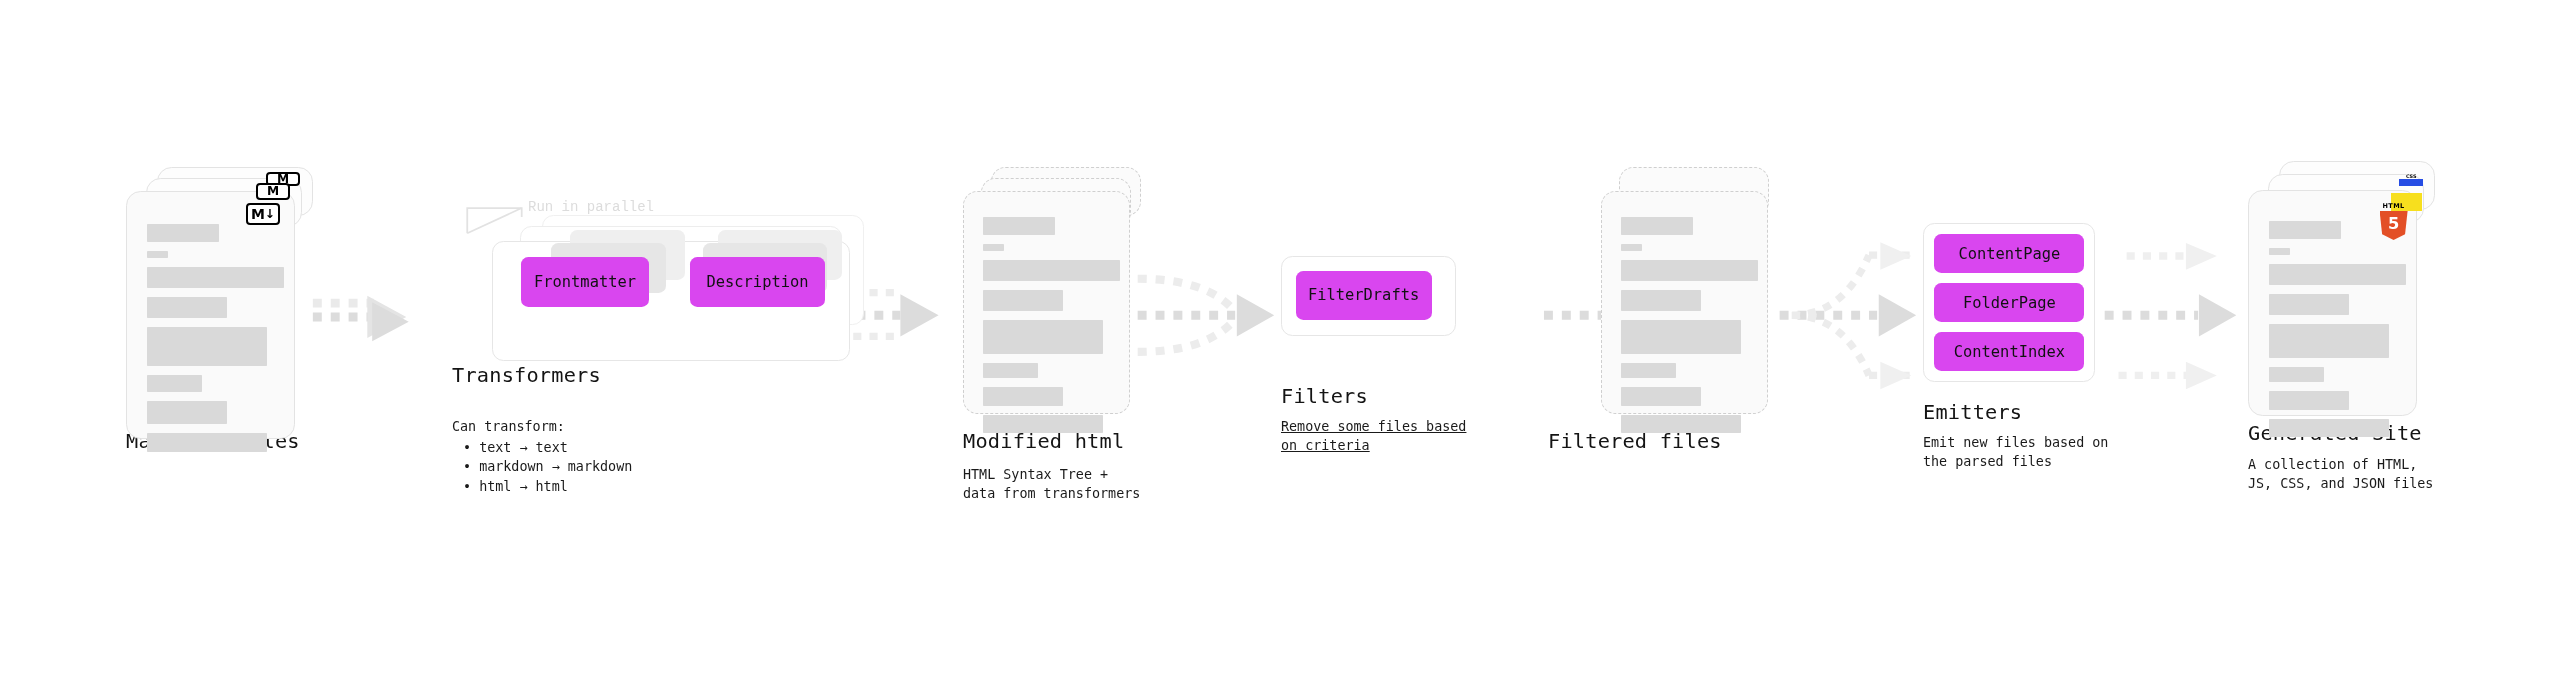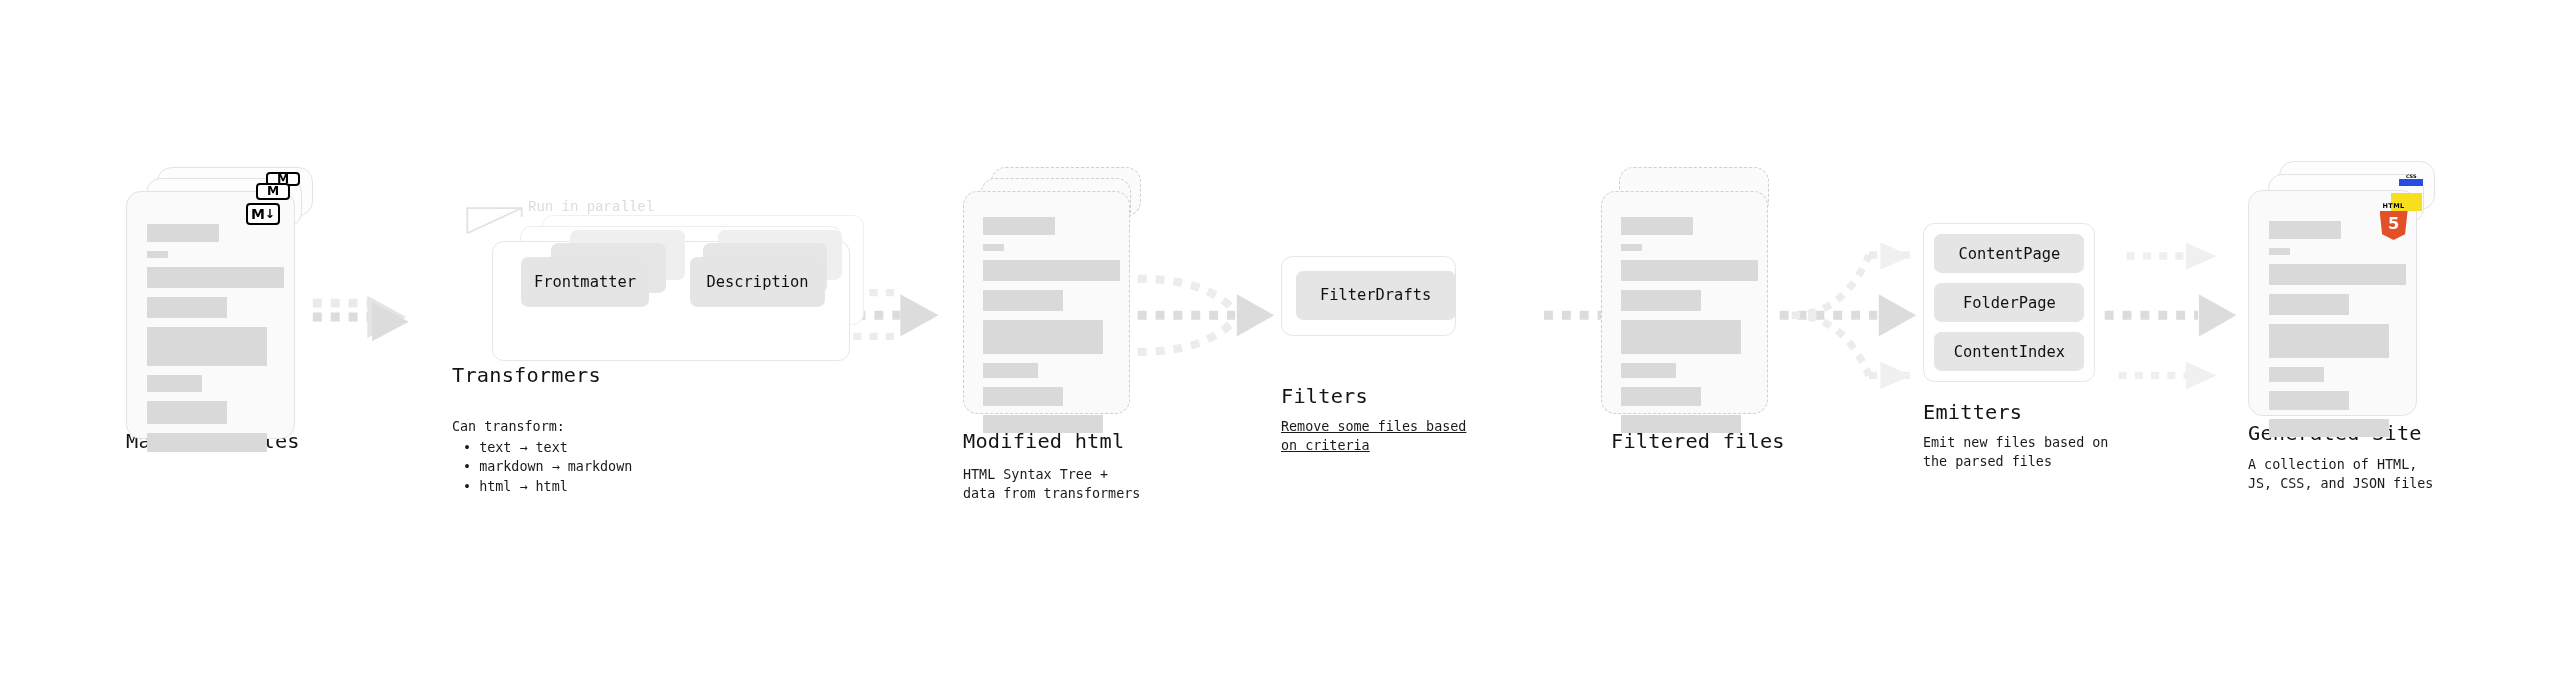--- a/index.html
+++ b/index.html
@@ -81,21 +81,21 @@
 
   
   .groupbox {
     position: absolute;
     border: 1.6px solid #e6e6e6;
     border-radius: 11.4px;
     background: #ffffff;
   }
   .chip {
     position: absolute;
-    background: #e5e5e5;
+    background: #d946ef;
     border-radius: 7.3px;
     display: flex; align-items: center; justify-content: center;
     color: #111;
     font-size: 15.4px;
     white-space: nowrap;
   }
   .chip.ghost1 { background: #e6e6e6; }
   .chip.ghost2 { background: #efefef; }
 
   
@@ -278,21 +278,21 @@
       <div class="skel" style="width:80px;height:19.5px;"></div>
       <div class="skel" style="width:120px;height:18px;"></div>
     </div>
   </div>
   <div class="title" style="left:963px; top:429px;">Modified html</div>
   <div class="caption" style="left:963px; top:465px;">HTML Syntax Tree +
 data from transformers</div>
 
   <div class="node" style="left:1281px; top:256px; width:175px; height:120px;">
     <div class="groupbox" style="left:0px; top:0px; width:175px; height:80px;"></div>
-    <div class="chip" style="left:14.6px; top:14.6px; width:160px; height:49px;">
+    <div class="chip" style="left:14.6px; top:14.6px; width:136px; height:49px;">
       <span>FilterDrafts</span>
     </div>
   </div>
   <div class="title" style="left:1281px; top:384px;">Filters</div>
   <div class="caption" style="left:1281px; top:417px;text-decoration:underline;">Remove some files based
 on criteria</div>
 
   <div class="docstack" style="left:1601px; top:167px; width:183px; height:272px;">
     <div class="doc dashed" style="left:18px; top:0px; width:150px; height:49px;"></div>
     <div class="doc dashed front" style="left:0px; top:24.4px; width:167px; height:223px;"></div>
@@ -300,21 +300,21 @@
       <div class="skel" style="width:72px;height:18px;"></div>
       <div class="skel" style="width:21px;height:7.3px;"></div>
       <div class="skel" style="width:137px;height:21px;"></div>
       <div class="skel" style="width:80px;height:21px;"></div>
       <div class="skel" style="width:120px;height:34px;"></div>
       <div class="skel" style="width:55px;height:14.6px;"></div>
       <div class="skel" style="width:80px;height:19.5px;"></div>
       <div class="skel" style="width:120px;height:18px;"></div>
     </div>
   </div>
-  <div class="title" style="left:1611px; top:429px;">Filtered files</div>
+  <div class="title" style="left:1548px; top:429px;">Filtered files</div>
 
   <div class="node" style="left:1923px; top:223px; width:187px; height:187px;">
     <div class="groupbox" style="left:0px; top:0px; width:172px; height:159px;"></div>
     <div class="chip" style="left:11.4px; top:11.4px; width:150px; height:39px;">
       <span>ContentPage</span>
     </div>
     <div class="chip" style="left:11.4px; top:60px; width:150px; height:39px;">
       <span>FolderPage</span>
     </div>
     <div class="chip" style="left:11.4px; top:109px; width:150px; height:39px;">

